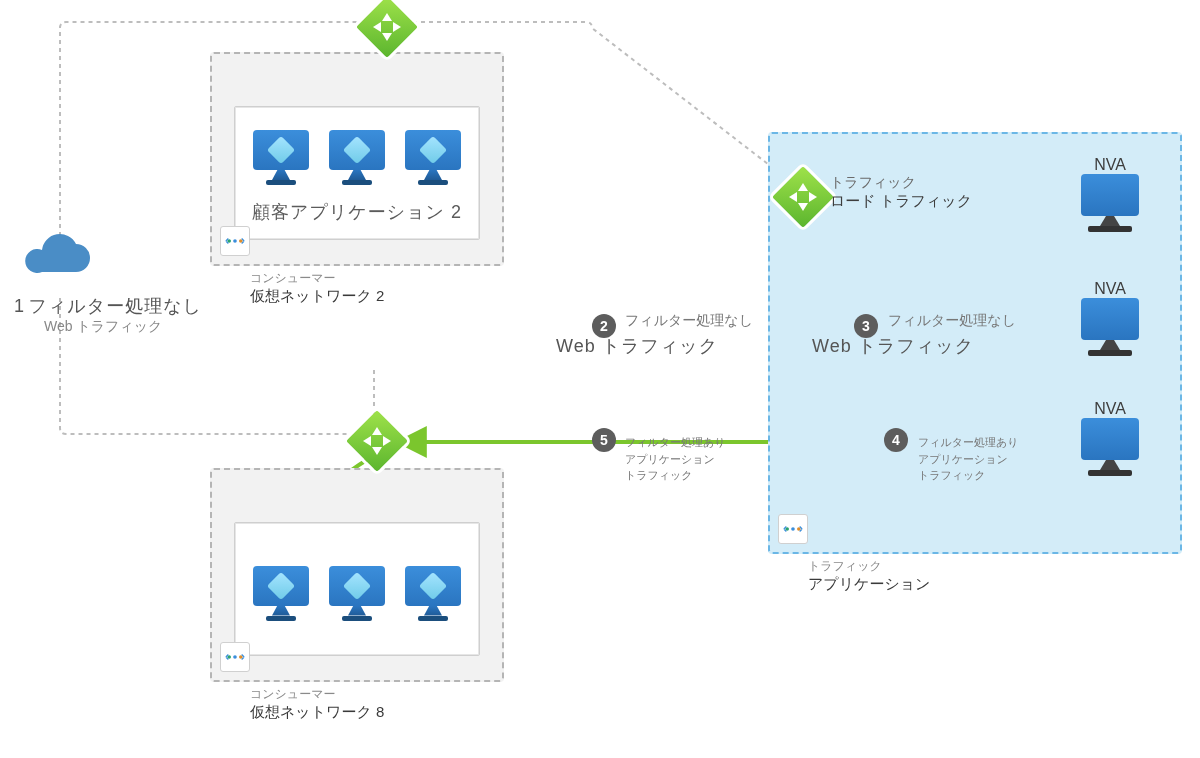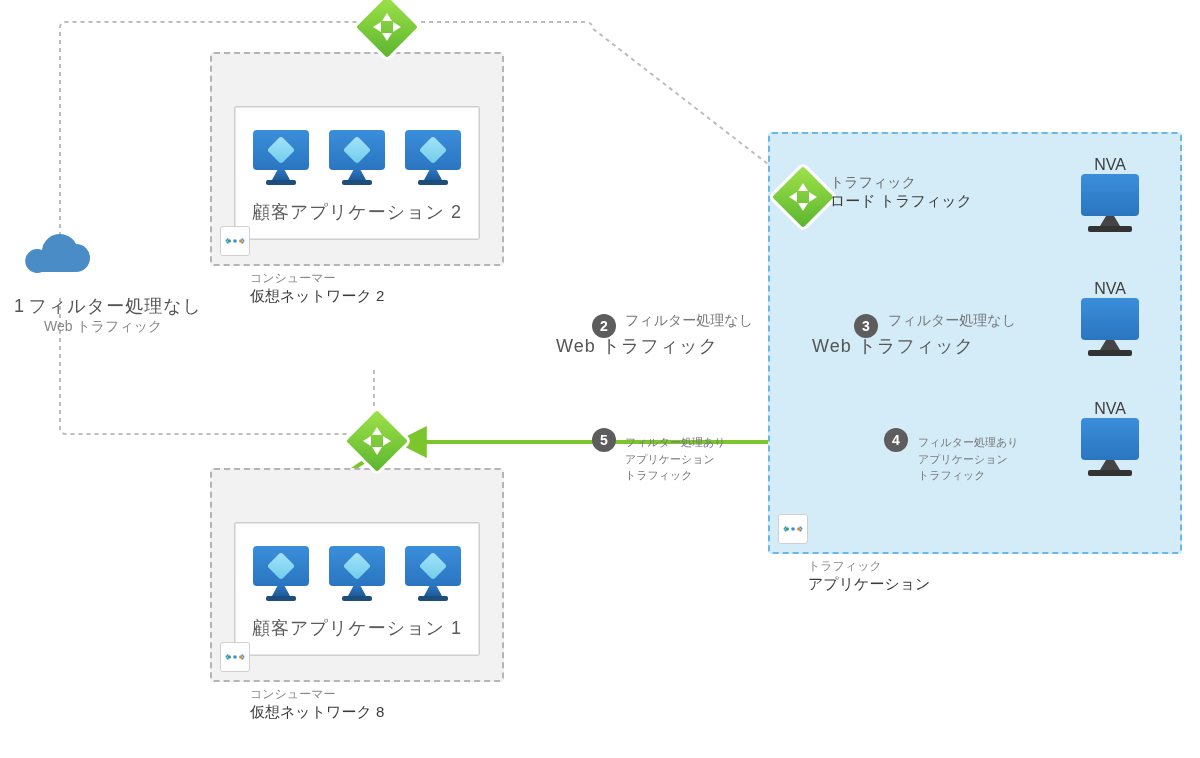--- a/index.html
+++ b/index.html
@@ -172,21 +172,20 @@
             <div class="vm-base"></div>
           </div>
         <div class="vm">
             <div class="vm-screen">
               <div class="vm-cube"></div>
             </div>
             <div class="vm-stand"></div>
             <div class="vm-base"></div>
           </div>
       </div>
-      <div class="app-title">顧客アプリケーション 1</div>
     </div>
     <div class="abs" style="left:8px;bottom:8px">
       <div class="vnet-icon">
         <svg viewBox="0 0 24 14">
             <circle cx="5" cy="7" r="2.2" fill="#2aa36f"></circle>
             <circle cx="12" cy="7" r="2.2" fill="#3b8edb"></circle>
             <circle cx="19" cy="7" r="2.2" fill="#e08e2b"></circle>
             <path d="M1 7l3-3M1 7l3 3M23 7l-3-3M23 7l-3 3" stroke="#3b8edb" stroke-width="1.4" fill="none"></path>
           </svg>
       </div>

